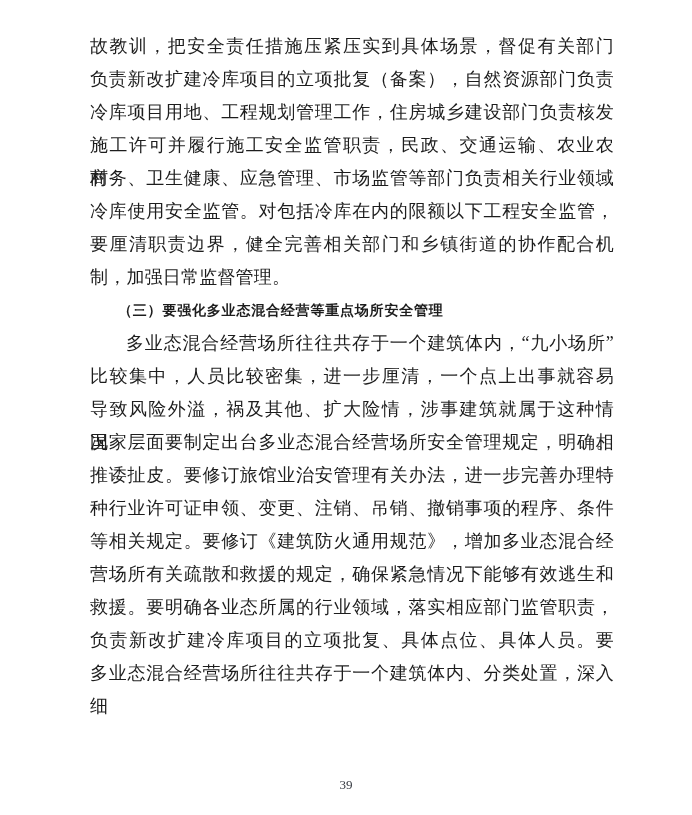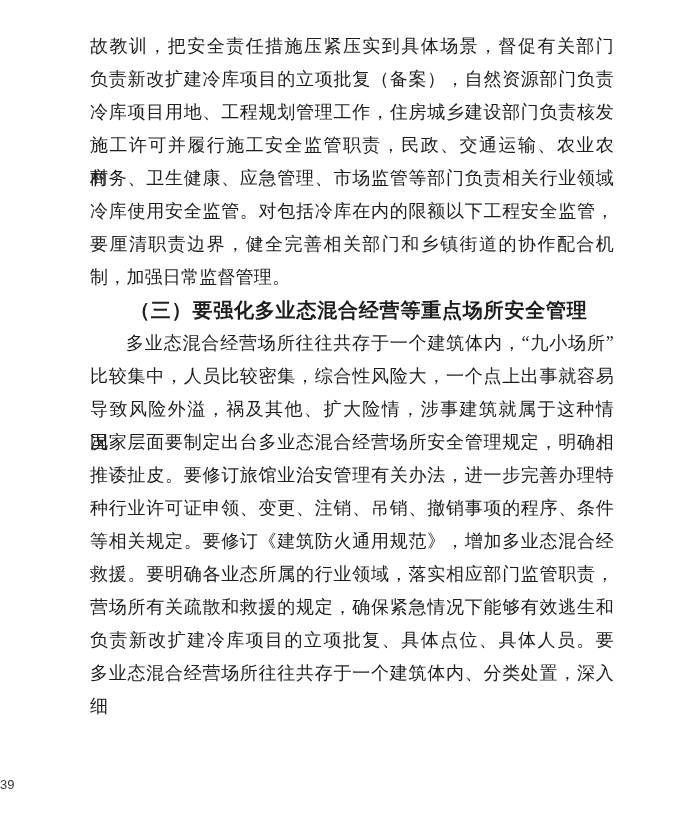--- a/index.html
+++ b/index.html
@@ -37,38 +37,39 @@
   
   .para-end .doc-line:last-child {
     text-align: center;
     text-align-last: left;
   }
   
   .indent-first .doc-line:first-child {
     text-indent: 2em;
   }
   .heading {
-    font-size: 20px;
+    font-size: 14px;
     line-height: 33px;
     height: 33px;
     font-weight: 700;
     text-indent: 2em;
     letter-spacing: 0.8px;
     font-family: serif;
     color: #1d1d1d;
     text-align: left;
   }
   .page-number {
     position: absolute;
     left: 0;
     right: 0;
     top: 775px;
+    text-align: center;
     font-size: 13px;
     line-height: 20px;
-    font-family: Liberation Sans, sans-serif;
+    font-family: Liberation Serif, serif;
     color: #33373f;
   }
 </style>
 </head>
 <body>
 
 <div class="page">
   <div class="text-block">
 
     <div class="para para-end">
@@ -79,28 +80,28 @@
         <div class="doc-line">商务、卫生健康、应急管理、市场监管等部门负责相关行业领域</div>
         <div class="doc-line">冷库使用安全监管。对包括冷库在内的限额以下工程安全监管，</div>
         <div class="doc-line">要厘清职责边界，健全完善相关部门和乡镇街道的协作配合机</div>
         <div class="doc-line">制，加强日常监督管理。</div>
       </div>
 
     <div class="heading">（三）要强化多业态混合经营等重点场所安全管理</div>
 
     <div class="para indent-first">
         <div class="doc-line">多业态混合经营场所往往共存于一个建筑体内，“九小场所”</div>
-        <div class="doc-line">比较集中，人员比较密集，综合性风险大，一个点上出事就容易</div>
+        <div class="doc-line">比较集中，人员比较密集，进一步厘清，一个点上出事就容易</div>
         <div class="doc-line">导致风险外溢，祸及其他、扩大险情，涉事建筑就属于这种情况。</div>
         <div class="doc-line">国家层面要制定出台多业态混合经营场所安全管理规定，明确相</div>
         <div class="doc-line">推诿扯皮。要修订旅馆业治安管理有关办法，进一步完善办理特</div>
         <div class="doc-line">种行业许可证申领、变更、注销、吊销、撤销事项的程序、条件</div>
         <div class="doc-line">等相关规定。要修订《建筑防火通用规范》，增加多业态混合经</div>
+        <div class="doc-line">营场所有关疏散和救援的规定，确保紧急情况下能够有效逃生和</div>
         <div class="doc-line">救援。要明确各业态所属的行业领域，落实相应部门监管职责，</div>
-        <div class="doc-line">营场所有关疏散和救援的规定，确保紧急情况下能够有效逃生和</div>
         <div class="doc-line">负责新改扩建冷库项目的立项批复、具体点位、具体人员。要</div>
         <div class="doc-line">多业态混合经营场所往往共存于一个建筑体内、分类处置，深入细</div>
       </div>
 
   </div>
 
   <div class="page-number">39</div>
 </div>
 
 </body></html>

